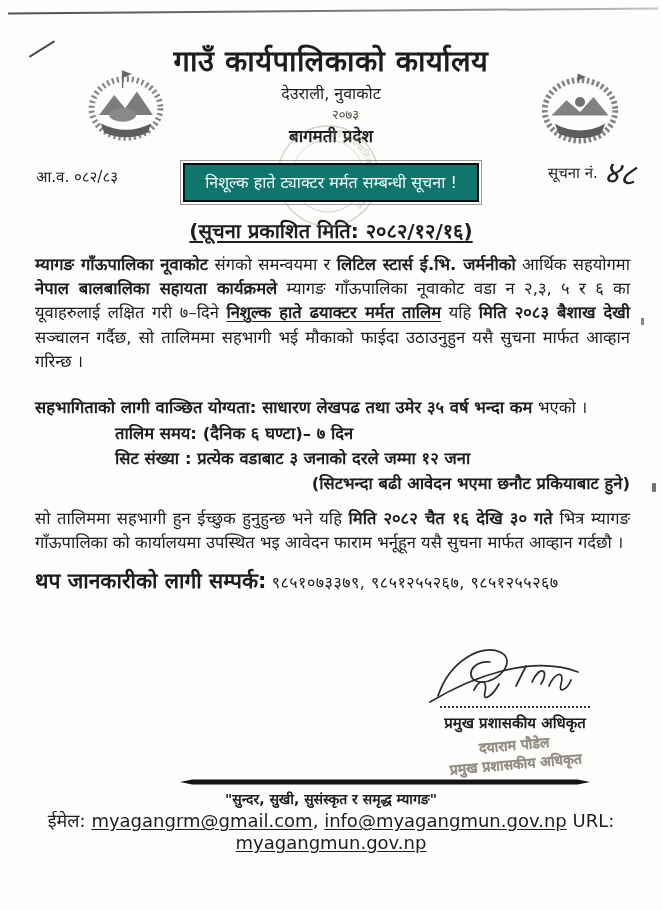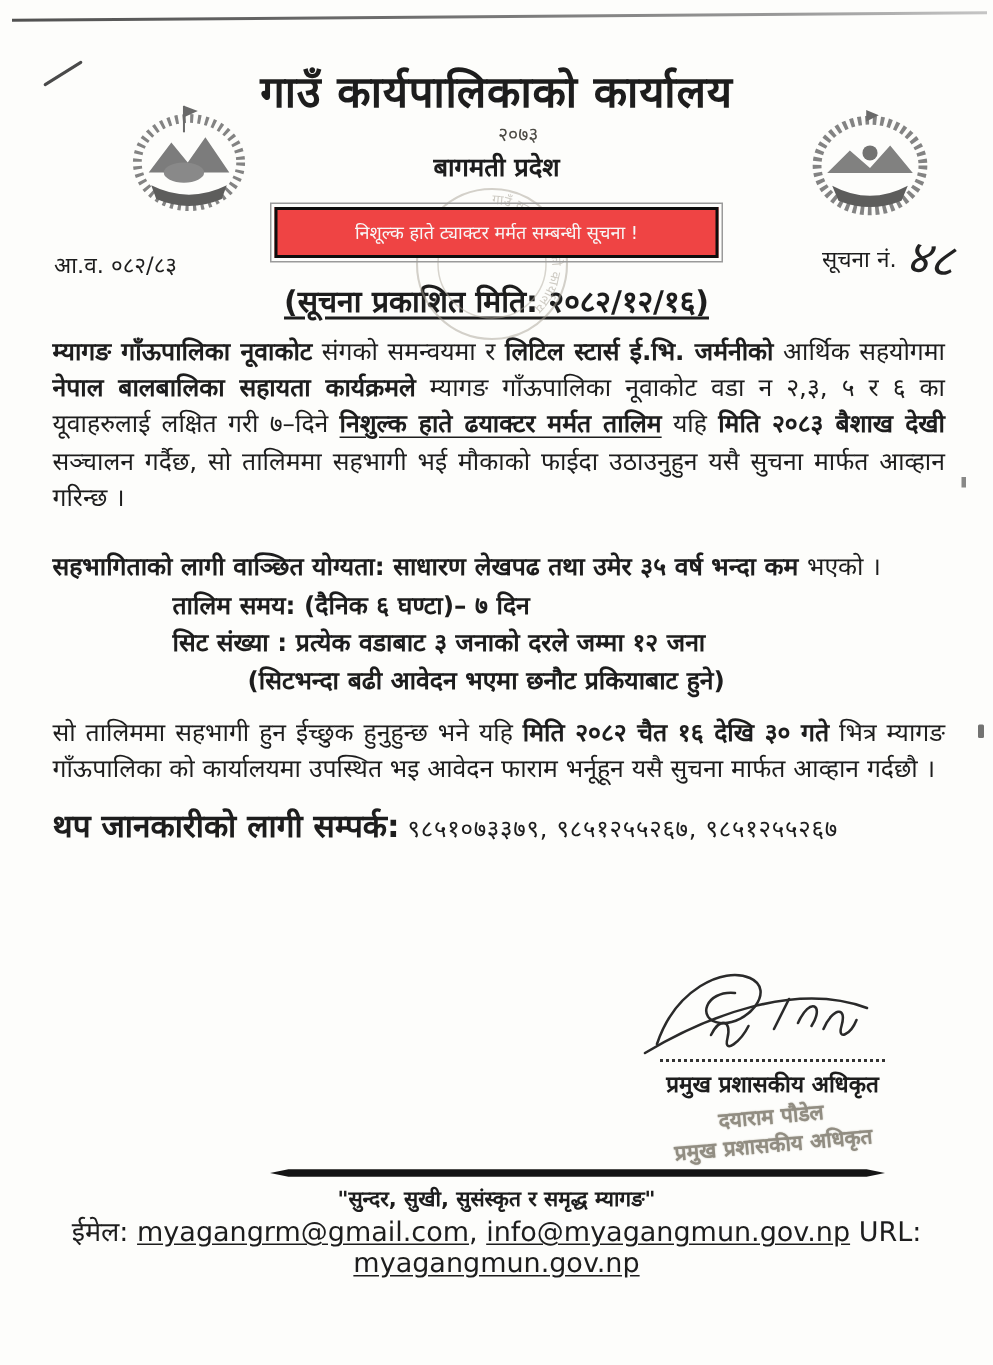--- a/index.html
+++ b/index.html
@@ -32,31 +32,31 @@
   .h-addr{font-size:16px;margin-top:3px;}
   .h-year{font-size:13px;color:#4c4a44;margin-top:1px;margin-left:29px;}
   .h-prov{font-size:17px;font-weight:700;margin-top:1px;}
   .stamp-ring{position:absolute;left:268px;top:118px;width:120px;height:116px;opacity:.5;z-index:1;pointer-events:none;}
   
   .fiscal{position:absolute;left:36px;top:166px;font-size:15px;z-index:3;}
   .notice{position:absolute;right:26px;top:162px;font-size:15px;z-index:3;display:flex;align-items:flex-start;gap:6px;}
   .notice-number{font-size:31px;line-height:26px;font-weight:400;transform:rotate(7deg);
     font-style:italic;color:#222;margin-top:-2px;}
   
-  .banner{width:284px;margin:16px auto 0;background:#ef4444;border:2px solid #0d0d0d;
+  .banner{width:284px;margin:16px auto 0;background:#0f766e;border:2px solid #0d0d0d;
     outline:1px solid #9a9a9a;outline-offset:2px;
-    color:#f7f7f7;text-align:center;font-size:12px;padding:6px 4px 7px;z-index:2;position:relative;}
+    color:#f7f7f7;text-align:center;font-size:16px;padding:6px 4px 7px;z-index:2;position:relative;}
   .pub-date{text-align:center;font-size:20px;font-weight:700;text-decoration:underline;
     text-underline-offset:3px;margin-top:15px;}
   
   .content{margin:9px 32px 0 35px;font-size:16.5px;line-height:24.2px;}
   .para{text-align:justify;}
   .qual{margin-top:22px;text-align:justify;}
   .details{margin:1px 0 0 80px;line-height:25px;}
-  .detail-sub{margin-left:50px;}
+  .detail-sub{margin-left:50px;text-align:right;}
   .para3{margin-top:11px;text-align:justify;}
   .contact{margin-top:13px;white-space:nowrap;}
   .contact-label{font-size:21px;font-weight:700;}
   .contact-numbers{font-size:16px;letter-spacing:.5px;}
   .b{font-weight:700;}
   .u{text-decoration:underline;text-underline-offset:3px;}
   
   .sig-block{position:absolute;left:400px;top:638px;width:230px;text-align:center;z-index:2;}
   .sig-scribble{display:block;margin:0 auto;}
   .sig-dots{width:150px;margin:-6px auto 0;border-bottom:2px dotted #333;height:2px;}
@@ -106,20 +106,21 @@
       <circle cx="60" cy="58" r="50" fill="none" stroke="#aaa498" stroke-width="1.4"></circle>
       <circle cx="60" cy="58" r="36" fill="none" stroke="#b3ada1" stroke-width="1"></circle>
       <defs>
           <path id="ringp" d="M60 18 a40 40 0 1 1 -0.01 0"></path>
         </defs>
       <text font-size="9" fill="#a09a8d">
         <textPath href="#ringp">गाउँ कार्यपालिकाको कार्यालय</textPath>
       </text>
     </svg>
     <div class="h-title">गाउँ कार्यपालिकाको कार्यालय</div>
+    <div class="h-addr">देउराली, नुवाकोट</div>
     <div class="h-year">२०७३</div>
     <div class="h-prov">बागमती प्रदेश</div>
   </div>
 
   <div class="fiscal">आ.व. ०८२/८३</div>
   <div class="notice">
     <span>सूचना नं.</span>
     <span class="notice-number">४८</span>
   </div>
 

